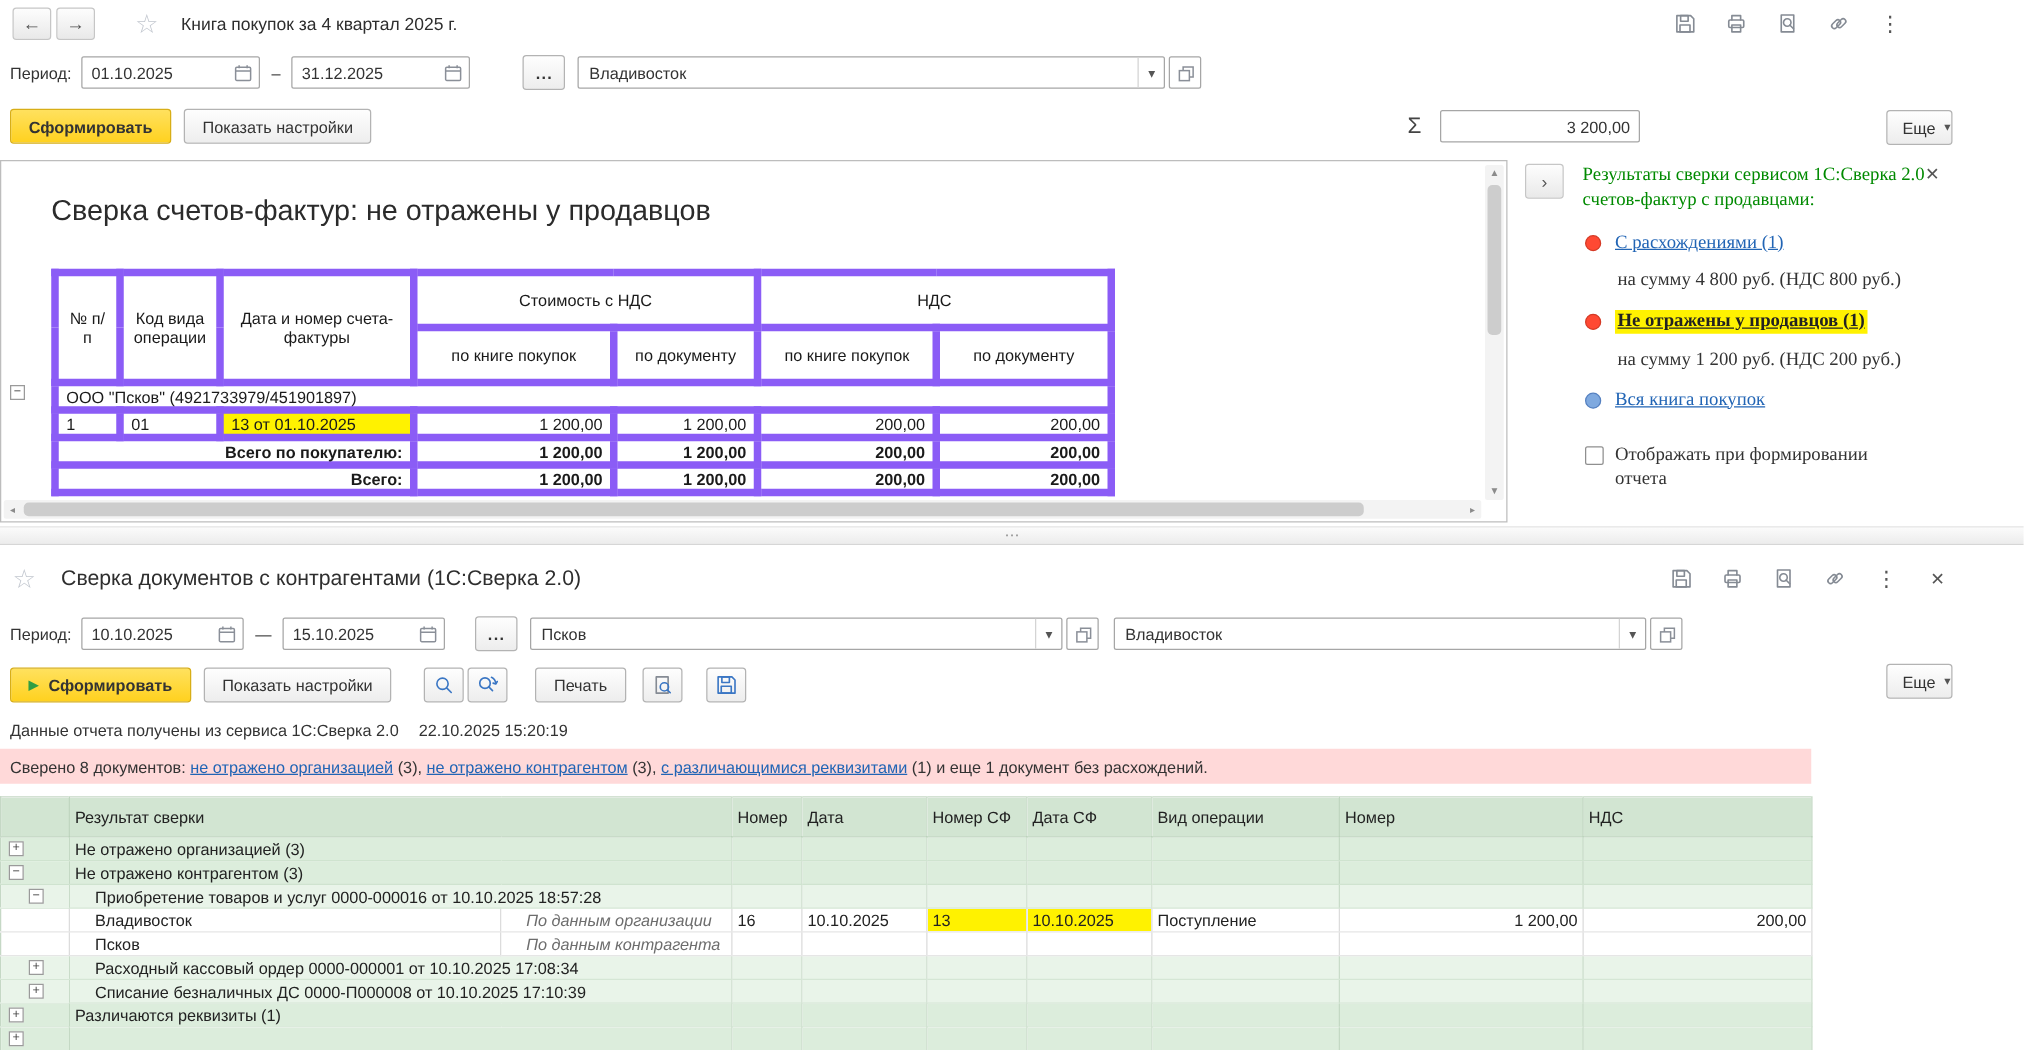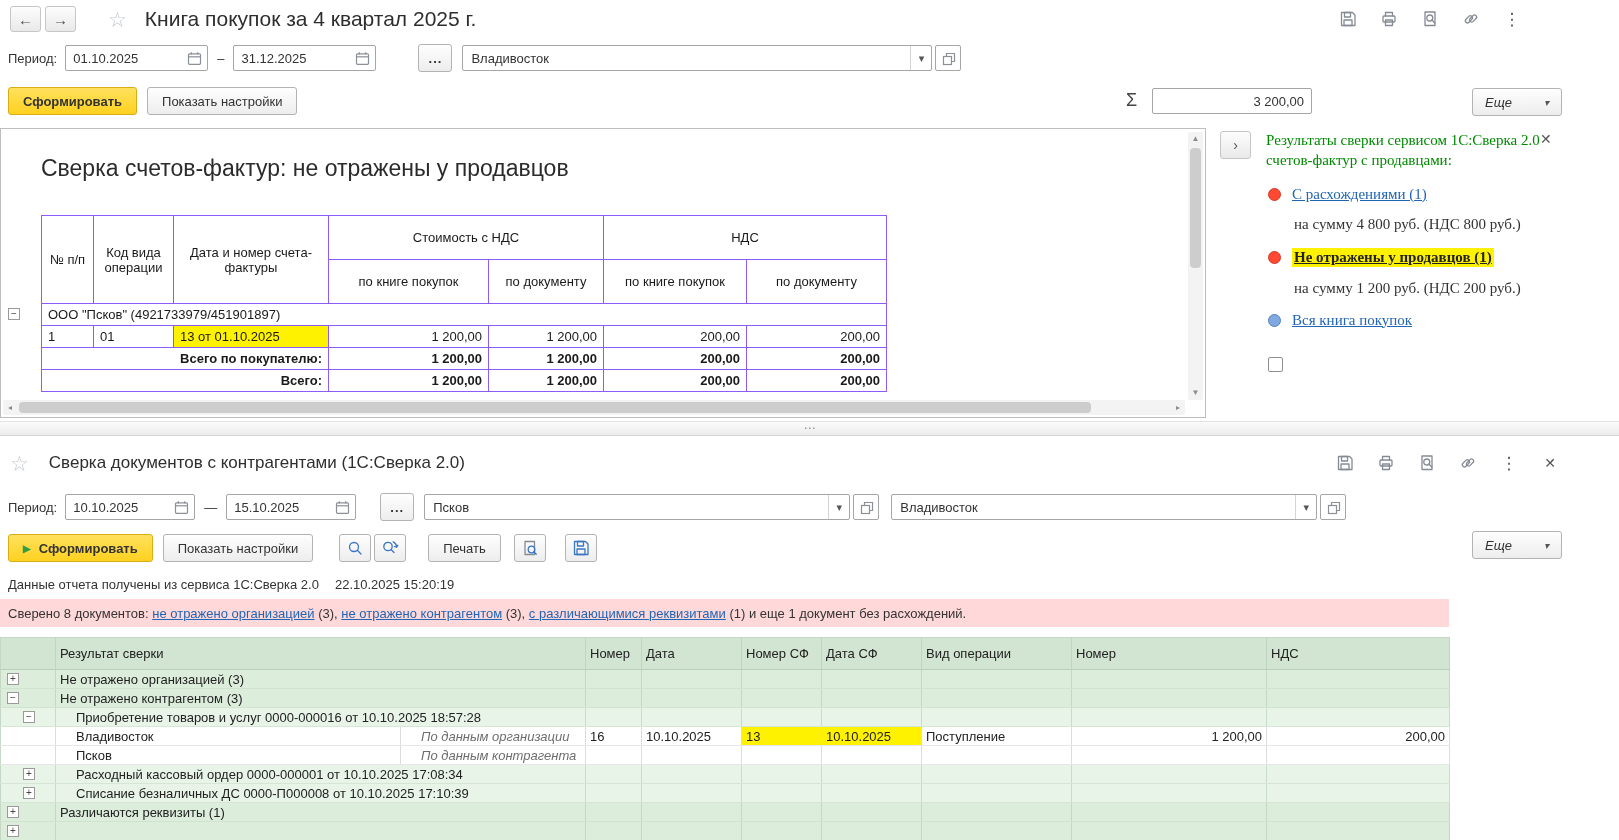--- a/index.html
+++ b/index.html
@@ -11,21 +11,21 @@
     --accent-yellow-1:#FFE15E; --accent-yellow-2:#FFD11F;
   }
   .app { position:relative; width:1619px; height:840px; background:#fff; }
 
   
   .toolbar { position:absolute; left:0; right:0; display:flex; align-items:center; padding:0 10px; }
   .nav-btn { width:31px; height:26px; border:1px solid #c6c6c6; border-radius:3px;
              background:linear-gradient(#fdfdfd,#e9e9e9); color:#4f4f4f; font-size:15px;
              display:flex; align-items:center; justify-content:center; cursor:pointer; }
   .star { color:#c2c7cf; font-size:21px; line-height:1; }
-  .ptitle { font-size:21px; font-weight:400; color:#2e2e2e; white-space:nowrap; }
+  .ptitle { font-size:14px; font-weight:400; color:#2e2e2e; white-space:nowrap; }
   .ptitle.small { font-size:17px; }
   .icon-cluster { position:absolute; top:0; height:100%; display:flex; align-items:center; gap:19px; }
   .icon-btn { background:none; border:none; cursor:pointer; display:flex; align-items:center; justify-content:center;
               width:22px; height:24px; color:#5d5d5d; }
   .glyph-menu { font-size:17px; color:#555; }
   .glyph-close { font-size:14px; color:#555; }
   svg.i { width:18px; height:18px; fill:none; stroke:#858b94; stroke-width:1.3; stroke-linecap:round; stroke-linejoin:round; }
   svg.i.blue { stroke:#3a76c4; }
   svg.cal { width:15px; height:15px; fill:none; stroke:#8a8f98; stroke-width:1.2; }
 
@@ -44,39 +44,39 @@
   .combo { height:26px; border:1px solid #a6a6a6; border-radius:2px; background:#fff; display:flex; align-items:center; }
   .combo .val { flex:1; padding:0 8px; white-space:nowrap; overflow:hidden; }
   .combo .arrow { width:21px; align-self:stretch; display:flex; align-items:center; justify-content:center;
                   border-left:1px solid #d4d4d4; color:#555; font-size:11px; cursor:pointer; }
   .open-btn { width:26px; height:26px; border:1px solid #a6a6a6; border-radius:2px; background:#fff;
               display:flex; align-items:center; justify-content:center; cursor:pointer; margin-left:3px; }
   .open-btn svg { width:15px; height:15px; fill:none; stroke:#8a8f98; stroke-width:1.2; }
   .tool-btn { width:32px; height:28px; border:1px solid #b3b3b3; border-radius:3px;
               background:linear-gradient(#fefefe,#ededed); display:flex; align-items:center; justify-content:center; cursor:pointer; }
   .more-wrap { position:absolute; right:57px; display:flex; }
-  .more-btn { gap:7px; padding:0 12px; width:90px; justify-content:space-between;font-style:italic; }
+  .more-btn { gap:7px; padding:0 12px; width:53px; justify-content:space-between; }
   .more-btn .arrow { font-size:10px; color:#555; }
   .play { color:#2f9e44; font-size:10px; margin-right:8px; }
 
   
   .top-panel { position:absolute; top:0; left:0; width:1619px; height:420px; }
   .top-toolbar { top:0; height:38px; gap:4px; }
   .top-toolbar .star { margin-left:28px; }
   .top-toolbar .ptitle { margin-left:14px; }
   .trow1 { top:42px; height:32px; }
   .trow2 { top:84px; height:34px; position:absolute; }
   .sigma { position:absolute; left:1126px; top:90px; font-size:18px; color:#444; }
   .sum-box { position:absolute; left:1152px; top:88px; width:160px; }
   .sum-box .val { text-align:right; }
 
   .report-area { position:absolute; left:0; top:128px; width:1206px; height:290px; border:1px solid #bdbdbd; background:#fff; }
   .report-heading { position:absolute; left:40px; top:26px; font-size:23px; color:#2b2b2b; white-space:nowrap; }
   .ptable { position:absolute; left:40px; top:86px; border-collapse:collapse; font-size:13px; color:#1a1a1a; }
-  .ptable th, .ptable td { border:1px solid #8b5cf6; padding:0 6px; }
+  .ptable th, .ptable td { border:6px solid #8b5cf6; padding:0 6px; }
   .ptable th { font-weight:400; text-align:center; vertical-align:middle; }
   .ptable .h1 th, .ptable .h2 th { height:44px; }
   .ptable td { height:22px; }
   .ptable .num { text-align:right; white-space:nowrap; }
   .ptable .hl { background:var(--highlight); }
   .ptable .tot td { font-weight:700; }
   .ptable .lbl { text-align:right; }
   .tbox { position:absolute; width:12px; height:12px; border:1px solid #9a9a9a; background:#fff; color:#444;
           font-size:10px; line-height:10px; text-align:center; cursor:pointer; }
   .report-tbox { left:7px; top:179px; }
@@ -319,20 +319,21 @@
         <span class="dot red"></span>
         <a class="lnk hl-link">Не отражены у продавцов (1)</a>
       </div>
       <div class="v-sub">на сумму 1 200 руб. (НДС 200 руб.)</div>
       <div class="v-item">
         <span class="dot blue"></span>
         <a class="lnk">Вся книга покупок</a>
       </div>
       <div class="v-check">
         <span class="checkbox"></span>
+        <span class="v-chk-label">Отображать при формировании отчета</span>
       </div>
     </div>
   </section>
 
   <div class="splitter">⋯</div>
 
   <section class="bottom-panel">
 
     <div class="toolbar bot-toolbar">
       <span class="star">☆</span>

